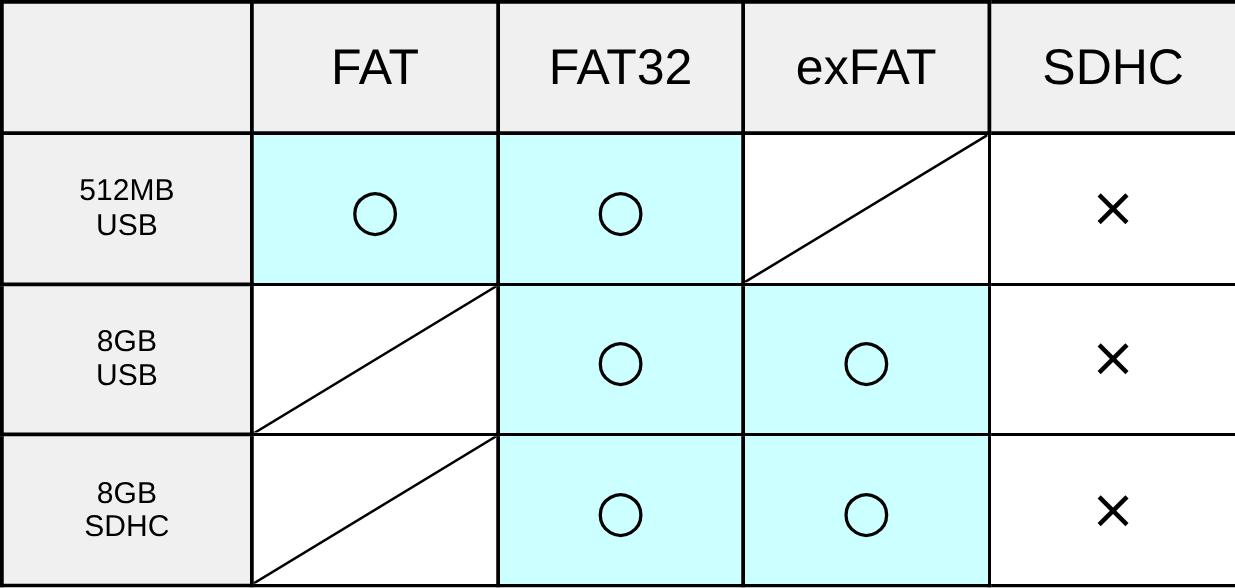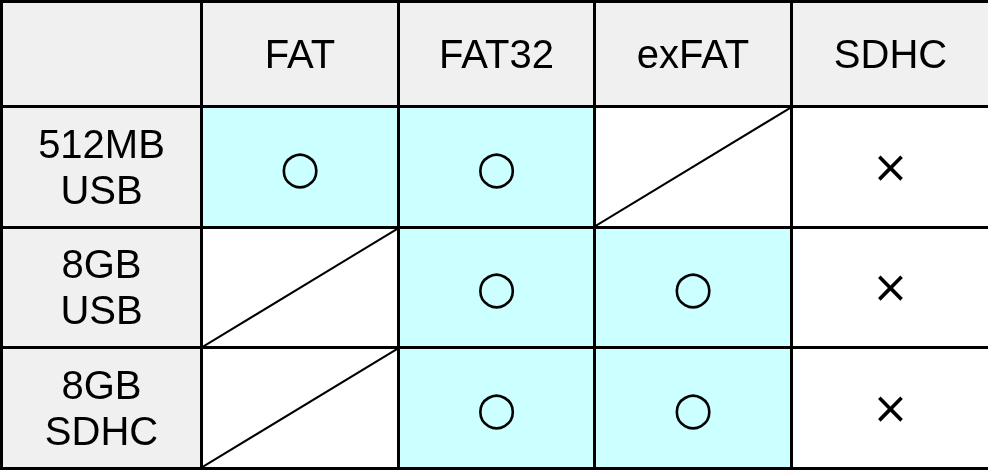--- a/index.html
+++ b/index.html
@@ -28,21 +28,21 @@
   }
   .matrix thead tr { height: 105px; }
   .matrix thead th {
     background: var(--header-bg, #f0f0f0);
     font-weight: normal;
     font-size: 40px;
   }
   .matrix tbody th.rowlabel {
     background: var(--row-label-bg, #f0f0f0);
     font-weight: normal;
-    font-size: 40px;
+    font-size: 24px;
     line-height: 1.15;
   }
   .rowlabel .line { display: block; }
   td.cell {
     position: relative;
     background: var(--default-bg, #ffffff);
   }
   td.cell.supported { background: var(--supported-bg, #ccffff); }
   .sym {
     font-family: "DejaVu Sans", sans-serif;

